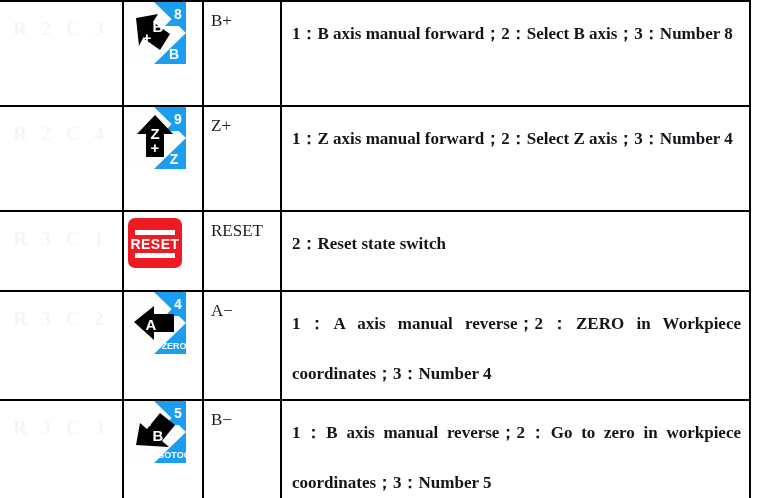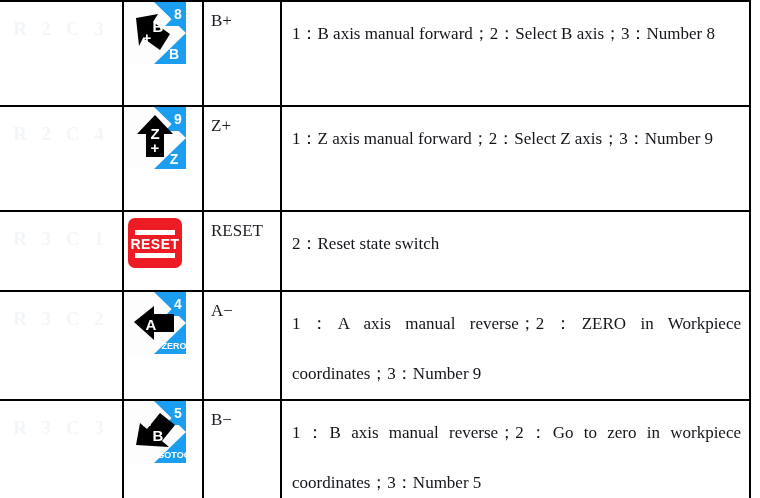--- a/index.html
+++ b/index.html
@@ -91,20 +91,21 @@
   }
   .desc-text {
     display: block;
     font-size: 17px;
     line-height: 50px;
     color: #14141a;
     padding: 7px 8px 0 10px;
     text-align: justify;
     text-justify: inter-word;
     font-family: "Liberation Serif", "DejaVu Serif", serif;
+    font-weight: bold;
   }
   .desc-text.nojustify { text-align: left; }
 
   
   tr.r-tall td   { height: 103px; }
   tr.r-short td  { height: 78px; }
 </style>
 </head>
 <body>
 
@@ -147,21 +148,21 @@
     <path d="M31 8 L49 27 L40 27 L40 50 L22 50 L22 27 L13 27 Z" fill="#000000"></path>
     <text x="31" y="32" fill="#ffffff" font-family="Liberation Sans, sans-serif" font-size="15" font-weight="bold" text-anchor="middle">Z</text>
     <text x="31" y="46" fill="#ffffff" font-family="Liberation Sans, sans-serif" font-size="15" font-weight="bold" text-anchor="middle">+</text>
     <text x="54" y="17" fill="#ffffff" font-family="Liberation Sans, sans-serif" font-size="14" font-weight="bold" text-anchor="middle">9</text>
     <text x="50" y="57" fill="#ffffff" font-family="Liberation Sans, sans-serif" font-size="14" font-weight="bold" text-anchor="middle">Z</text>
   </svg></span></td>
           <td class="name-cell">
             <span class="name-label">Z+</span>
           </td>
           <td class="desc-cell">
-            <span class="desc-text nojustify">1：Z axis manual forward；2：Select Z axis；3：Number 9</span>
+            <span class="desc-text nojustify">1：Z axis manual forward；2：Select Z axis；3：Number 4</span>
           </td>
         </tr>
         <tr class="r-short">
           <td class="code-cell">
             <span class="code-label">R 3 C 1</span>
           </td>
           <td class="icon-cell"><span class="icon-wrap">
   <svg width="62" height="62" viewBox="0 0 62 62" aria-hidden="true">
     <rect x="4" y="6" width="54" height="50" rx="7" ry="7" fill="#ed1c24"></rect>
     <rect x="11" y="18" width="40" height="5" fill="#ffffff"></rect>
@@ -188,21 +189,21 @@
     <path d="M10 30 L30 14 L30 22 L50 22 L50 40 L30 40 L30 48 Z" fill="#000000"></path>
     <text x="27" y="38" fill="#ffffff" font-family="Liberation Sans, sans-serif" font-size="15" font-weight="bold" text-anchor="middle">A</text>
     <text x="37" y="25" fill="#ffffff" font-family="Liberation Sans, sans-serif" font-size="15" font-weight="bold" text-anchor="middle">−</text>
     <text x="54" y="17" fill="#ffffff" font-family="Liberation Sans, sans-serif" font-size="14" font-weight="bold" text-anchor="middle">4</text>
     <text x="50" y="57" fill="#ffffff" font-family="Liberation Sans, sans-serif" font-size="9" font-weight="bold" text-anchor="middle">ZERO</text>
   </svg></span></td>
           <td class="name-cell">
             <span class="name-label">A−</span>
           </td>
           <td class="desc-cell">
-            <span class="desc-text">1：A axis manual reverse；2：ZERO in Workpiece coordinates；3：Number 9</span>
+            <span class="desc-text">1：A axis manual reverse；2：ZERO in Workpiece coordinates；3：Number 4</span>
           </td>
         </tr>
         <tr class="r-tall">
           <td class="code-cell">
             <span class="code-label">R 3 C 3</span>
           </td>
           <td class="icon-cell"><span class="icon-wrap">
   <svg width="62" height="62" viewBox="0 0 62 62" aria-hidden="true">
     <rect x="0" y="0" width="62" height="62" fill="#fdfdfd"></rect>
     <path d="M62 0 L62 62 L30 62 L62 31 L30 0 Z" fill="#1b9df0"></path>

